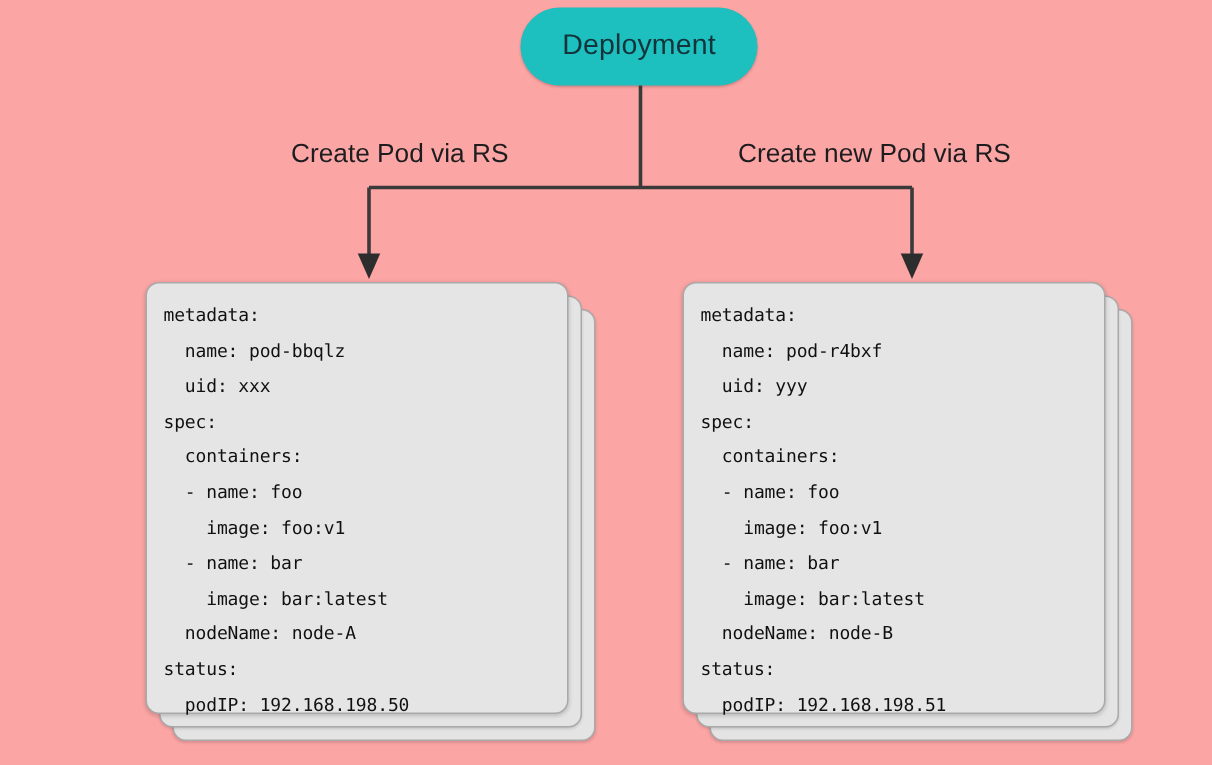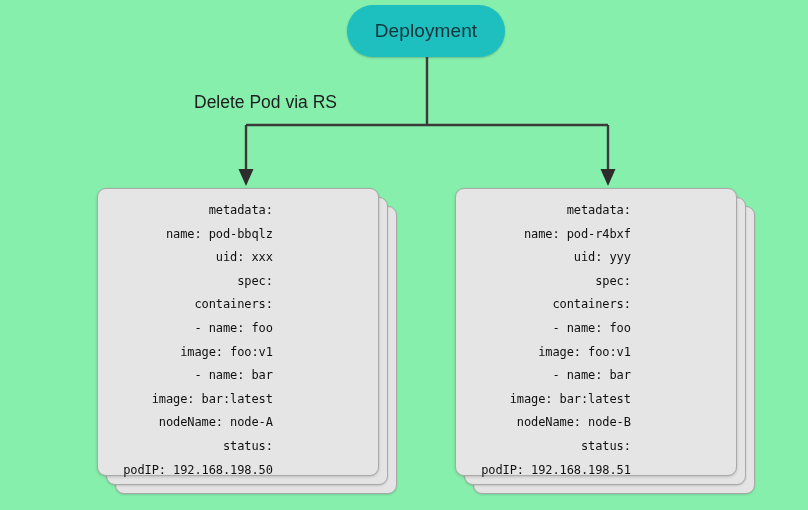--- a/index.html
+++ b/index.html
@@ -4,24 +4,23 @@
 <style>
   html, body {
     margin: 0;
     padding: 0;
     background: #ffffff;
   }
   #stage {
     position: relative;
     width: 808px;
     height: 510px;
-    background: #86efac;
+    background: #fca5a5;
     overflow: hidden;
     font-family: "Liberation Sans", sans-serif;
-    text-align: right;
   }
 
   
   .deployment-node {
     position: absolute;
     left: 347px;
     top: 5px;
     width: 158px;
     height: 52px;
     background: #1ebfbf;
@@ -117,21 +116,22 @@
       <path d="M246,125 L246,172"></path>
 
       <path d="M608,125 L608,172"></path>
     </g>
 
     <polygon points="246,186 238.5,169 253.5,169" fill="#2d2d2d"></polygon>
 
     <polygon points="608,186 600.5,169 615.5,169" fill="#2d2d2d"></polygon>
   </svg>
 
-  <div class="edge-label left">Delete Pod via RS</div>
+  <div class="edge-label left">Create Pod via RS</div>
+  <div class="edge-label right">Create new Pod via RS</div>
 
   <div class="card-stack left">
     <div class="card back-2"></div>
     <div class="card back-1"></div>
     <div class="card front">
       <pre class="card-code">metadata:
   name: pod-bbqlz
   uid: xxx
 spec:
   containers:

